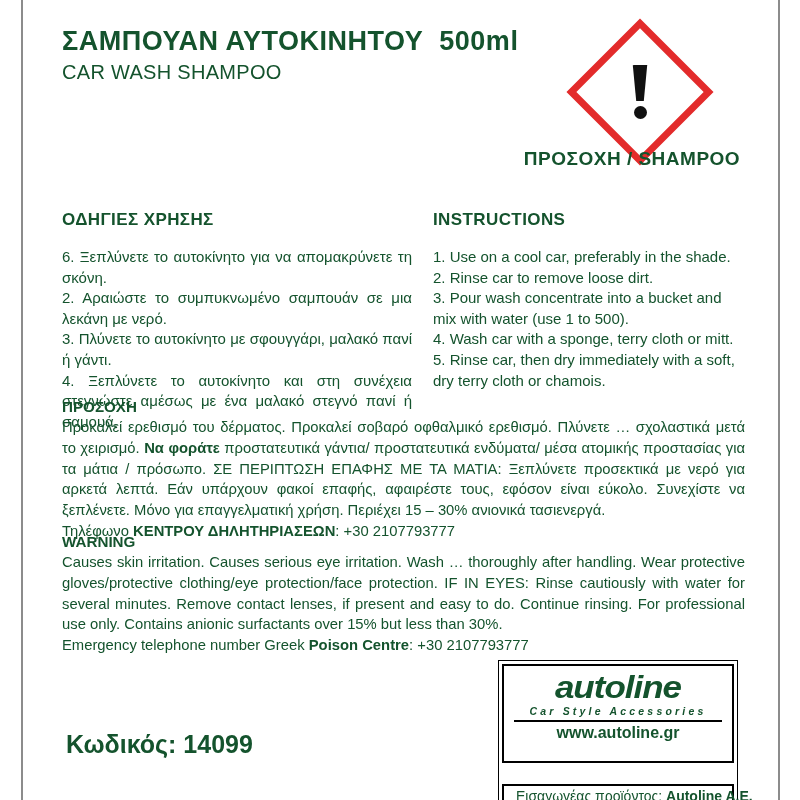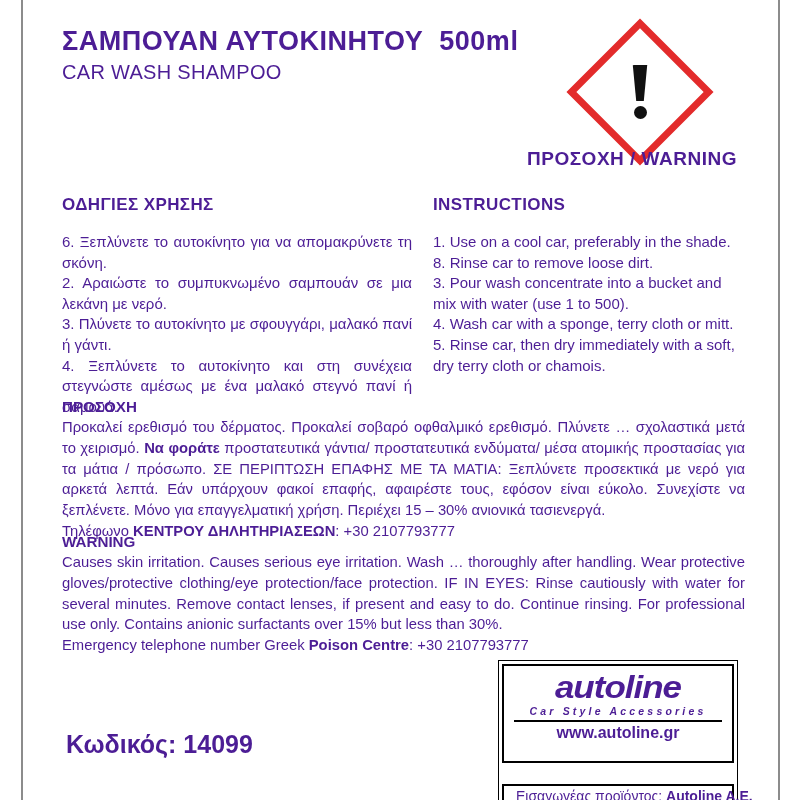--- a/index.html
+++ b/index.html
@@ -1,18 +1,18 @@
 <!DOCTYPE html>
 <html><head>
 <meta charset="utf-8">
 <style>
   html,body { margin:0; padding:0; background:#fff; }
   .page {
     position:relative; width:800px; height:800px; background:#ffffff;
-    font-family:"Liberation Sans","DejaVu Sans",sans-serif; color:#4c1d95;
+    font-family:"Liberation Sans","DejaVu Sans",sans-serif; color:#14532d;
     overflow:hidden;
   }
   .edge-line { position:absolute; top:0; bottom:0; width:1.5px; background:#8c8c8c; }
   .edge-left { left:21px; }
   .edge-right { left:778px; }
 
   
   .header { position:absolute; left:62px; top:26px; }
   .title-el { font-size:27px; font-weight:bold; letter-spacing:0.5px; white-space:pre; }
   .title-en { font-size:20px; font-weight:normal; margin-top:4px; letter-spacing:0.3px; }
@@ -35,21 +35,21 @@
   .excl-dot { width:13px; height:13px; border-radius:50%; background:#111; margin-top:5px; }
   .ghs-caption {
     position:absolute; left:0; top:118px; width:300px; text-align:center;
     font-size:19px; font-weight:bold; letter-spacing:0.5px;
   }
 
   
   .col { position:absolute; top:193px; font-size:15px; line-height:1.37; }
   .col-el { left:62px; width:350px; }
   .col-en { left:433px; width:315px; }
-  .col-heading { font-size:17px; font-weight:bold; letter-spacing:0.4px; margin-bottom:16px; }
+  .col-heading { font-size:17px; font-weight:bold; letter-spacing:0.4px; margin-bottom:16px;margin-top:15px; }
   .col-el .list-item { text-align:justify; }
   .col-en .list-item { text-align:left; }
 
   
   .block { position:absolute; left:62px; width:683px; font-size:14.8px; line-height:1.4; }
   .block-caution { top:396px; }
   .block-warning { top:531px; }
   .block-heading { font-weight:bold; font-size:15.2px; }
   .block-body { text-align:justify; }
   .block-phone { text-align:left; }
@@ -90,38 +90,38 @@
     <div class="title-en">CAR WASH SHAMPOO</div>
   </div>
 
   <div class="ghs-wrap">
     <div class="ghs-diamond" style="border-color: rgb(227, 43, 43);">
       <div class="ghs-inner">
         <div class="excl-bar"></div>
         <div class="excl-dot"></div>
       </div>
     </div>
-    <div class="ghs-caption">ΠΡΟΣΟΧΗ / WARNING</div>
+    <div class="ghs-caption">ΠΡΟΣΟΧΗ / SHAMPOO</div>
   </div>
 
   <div class="col col-el">
     <div class="col-heading">ΟΔΗΓΙΕΣ ΧΡΗΣΗΣ</div>
     <div>
         <div class="list-item">6. Ξεπλύνετε το αυτοκίνητο για να απομακρύνετε τη σκόνη.</div>
         <div class="list-item">2. Αραιώστε το συμπυκνωμένο σαμπουάν σε μια λεκάνη με νερό.</div>
         <div class="list-item">3. Πλύνετε το αυτοκίνητο με σφουγγάρι, μαλακό πανί ή γάντι.</div>
         <div class="list-item">4. Ξεπλύνετε το αυτοκίνητο και στη συνέχεια στεγνώστε αμέσως με ένα μαλακό στεγνό πανί ή σαμουά.</div>
       </div>
   </div>
 
   <div class="col col-en">
     <div class="col-heading">INSTRUCTIONS</div>
     <div>
         <div class="list-item">1. Use on a cool car, preferably in the shade.</div>
-        <div class="list-item">8. Rinse car to remove loose dirt.</div>
+        <div class="list-item">2. Rinse car to remove loose dirt.</div>
         <div class="list-item">3. Pour wash concentrate into a bucket and mix with water (use 1 to 500).</div>
         <div class="list-item">4. Wash car with a sponge, terry cloth or mitt.</div>
         <div class="list-item">5. Rinse car, then dry immediately with a soft, dry terry cloth or chamois.</div>
       </div>
   </div>
 
   <div class="block block-caution">
     <div class="block-heading">ΠΡΟΣΟΧΗ</div>
     <div class="block-body"><span>Προκαλεί ερεθισμό του δέρματος. Προκαλεί σοβαρό οφθαλμικό ερεθισμό. Πλύνετε … σχολαστικά μετά το χειρισμό. </span><span class="b">Να φοράτε</span><span> προστατευτικά γάντια/ προστατευτικά ενδύματα/ μέσα ατομικής προστασίας για τα μάτια / πρόσωπο. ΣΕ ΠΕΡΙΠΤΩΣΗ ΕΠΑΦΗΣ ΜΕ ΤΑ ΜΑΤΙΑ: Ξεπλύνετε προσεκτικά με νερό για αρκετά λεπτά. Εάν υπάρχουν φακοί επαφής, αφαιρέστε τους, εφόσον είναι εύκολο. Συνεχίστε να ξεπλένετε. Μόνο για επαγγελματική χρήση. Περιέχει 15 – 30% ανιονικά τασιενεργά.</span></div>
     <div class="block-phone"><span>Τηλέφωνο </span><span class="b">ΚΕΝΤΡΟΥ ΔΗΛΗΤΗΡΙΑΣΕΩΝ</span><span>: +30 2107793777</span></div>

